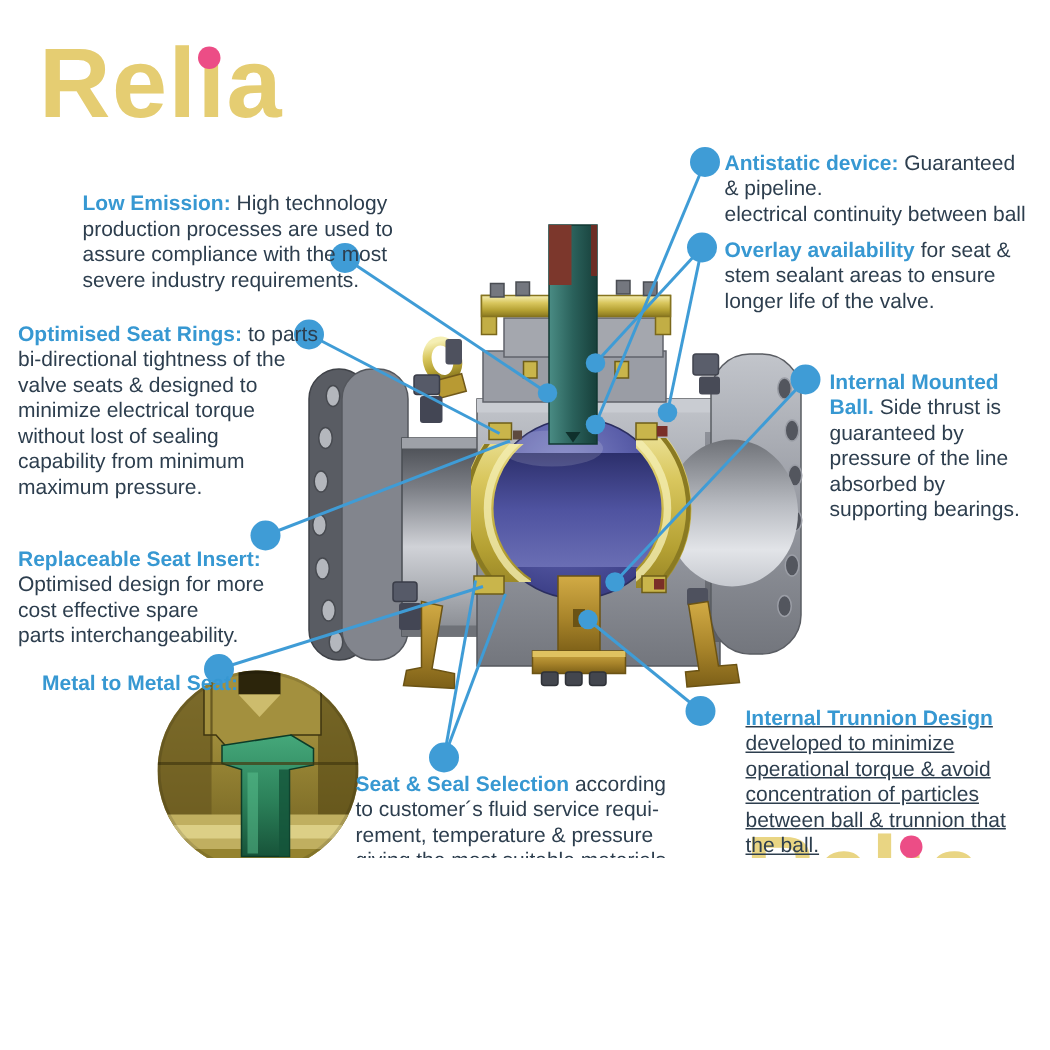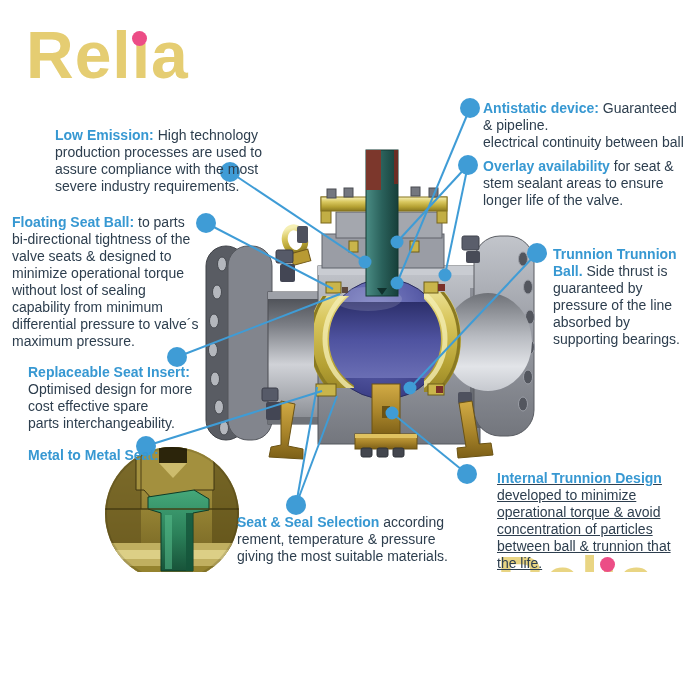--- a/index.html
+++ b/index.html
@@ -11,21 +11,21 @@
   .logo-top{left:26px;top:22px;font-size:66px;}
   .logo-bottom{left:497px;top:548px;font-size:64px;color:#e9d583;z-index:1;}
   .logo-dot{position:absolute;width:15px;height:15px;border-radius:50%;background:#ec4d86;}
   .logo-top .logo-dot{left:106px;top:9px;}
   .logo-bottom .logo-dot{left:103px;top:9px;}
   .callout{position:absolute;font-size:14px;line-height:17px;color:#2d3e4e;
            white-space:nowrap;z-index:2;}
   .hd{color:#3798d2;font-weight:700;}
   #b-low  {left:12px;  top:127px;margin-left:43px;}
   #b-float{left:12px;  top:214px;}
-  #b-repl {left:28px;  top:364px;}
+  #b-repl {left:12px;  top:364px;}
   #b-metal{left:28px;  top:447px;}
   #b-anti {left:483px; top:100px;}
   #b-over {left:483px; top:158px;}
   #b-trun {left:553px; top:246px;}
   #b-int  {left:497px; top:470px;text-decoration:underline;}
   #b-seat {left:237px; top:514px;}
 </style>
 </head>
 <body>
 
@@ -280,27 +280,26 @@
   </svg>
 
   <div class="callout" id="b-low">
     <div class="ln"><span class="hd">Low Emission:</span> <span>High technology</span></div>
     <div class="ln">production processes are used to</div>
     <div class="ln">assure compliance with the most</div>
     <div class="ln">severe industry requirements.</div>
   </div>
 
   <div class="callout" id="b-float">
-    <div class="ln"><span class="hd">Floating Seat Ball:</span> <span>to parts</span></div>
+    <div class="ln"><span class="hd">Optimised Seat Rings:</span> <span>to parts</span></div>
     <div class="ln">bi-directional tightness of the</div>
     <div class="ln">valve seats &amp; designed to</div>
-    <div class="ln">minimize operational torque</div>
+    <div class="ln">minimize electrical torque</div>
     <div class="ln">without lost of sealing</div>
     <div class="ln">capability from minimum</div>
-    <div class="ln">differential pressure to valve´s</div>
     <div class="ln">maximum pressure.</div>
   </div>
 
   <div class="callout" id="b-repl">
     <div class="ln"><span class="hd">Replaceable Seat Insert:</span></div>
     <div class="ln">Optimised design for more</div>
     <div class="ln">cost effective spare</div>
     <div class="ln">parts interchangeability.</div>
   </div>
 
@@ -314,36 +313,37 @@
     <div class="ln">electrical continuity between ball</div>
   </div>
 
   <div class="callout" id="b-over">
     <div class="ln"><span class="hd">Overlay availability</span> <span>for seat &amp;</span></div>
     <div class="ln">stem sealant areas to ensure</div>
     <div class="ln">longer life of the valve.</div>
   </div>
 
   <div class="callout" id="b-trun">
-    <div class="ln"><span class="hd">Trunnion Trunnion</span></div>
+    <div class="ln"><span class="hd">Internal Mounted</span></div>
     <div class="ln"><span class="hd">Ball.</span> <span>Side thrust is</span></div>
     <div class="ln">guaranteed by</div>
     <div class="ln">pressure of the line</div>
     <div class="ln">absorbed by</div>
     <div class="ln">supporting bearings.</div>
   </div>
 
   <div class="callout" id="b-int">
     <div class="ln"><span class="hd">Internal Trunnion Design</span></div>
     <div class="ln">developed to minimize</div>
     <div class="ln">operational torque &amp; avoid</div>
     <div class="ln">concentration of particles</div>
     <div class="ln">between ball &amp; trunnion that</div>
-    <div class="ln">the life.</div>
+    <div class="ln">the ball.</div>
   </div>
 
   <div class="callout" id="b-seat">
     <div class="ln"><span class="hd">Seat &amp; Seal Selection</span> <span>according</span></div>
+    <div class="ln">to customer´s fluid service requi-</div>
     <div class="ln">rement, temperature &amp; pressure</div>
     <div class="ln">giving the most suitable materials.</div>
   </div>
 
 </div>
 
 </body></html>

